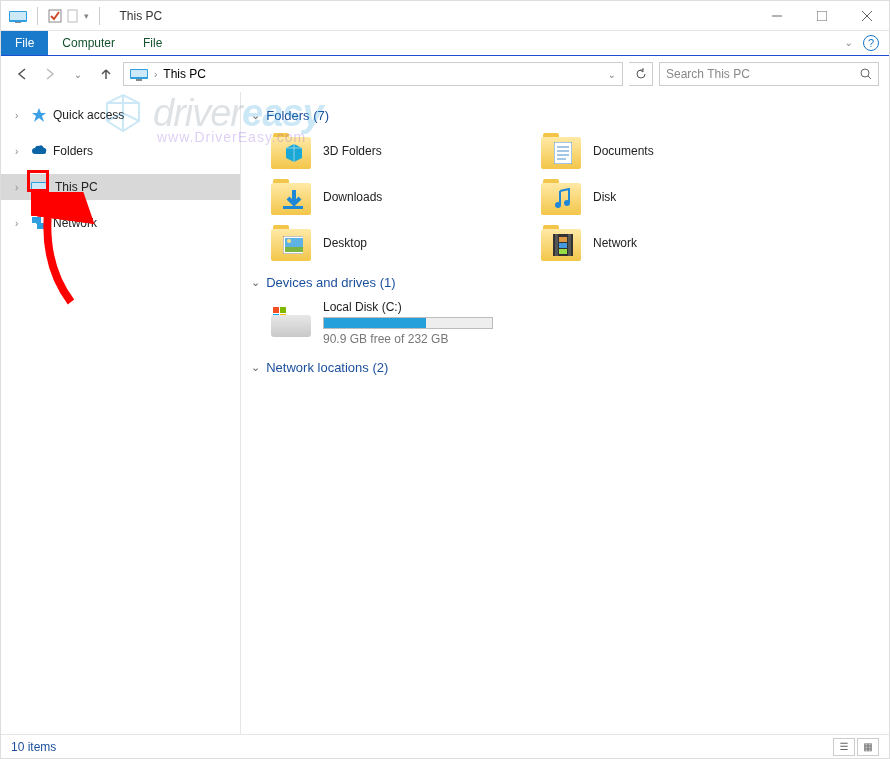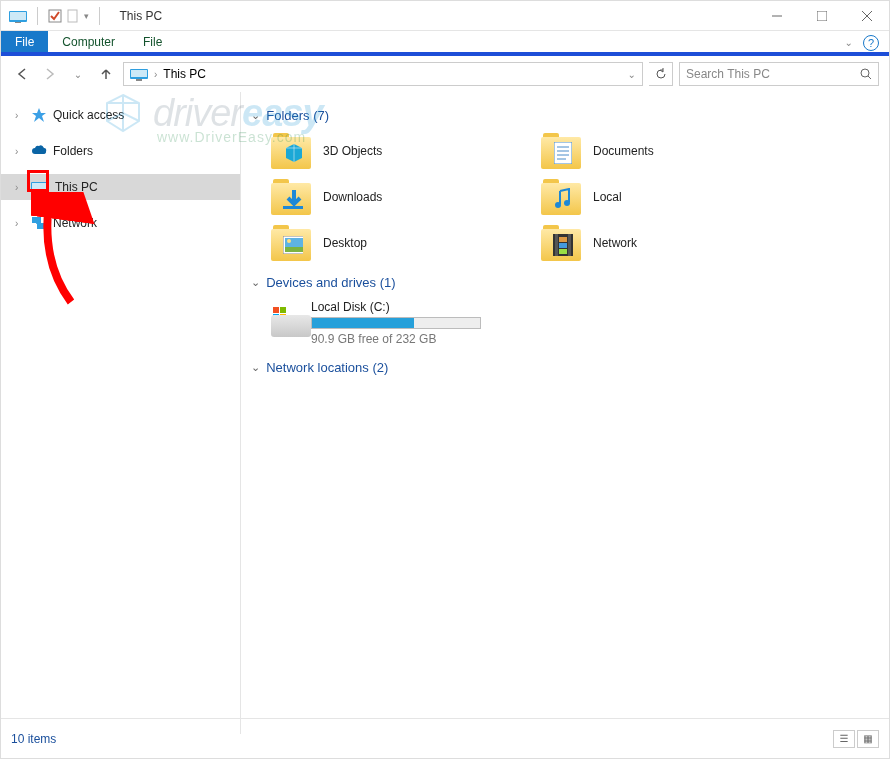--- a/index.html
+++ b/index.html
@@ -10,35 +10,35 @@
 .titlebar-left { display: flex; align-items: center; gap: 6px; padding-left: 8px; }
 .sysicon { width: 18px; height: 14px; }
 .qat { display: flex; gap: 4px; align-items: center; }
 .qat-divider { width: 1px; height: 18px; background: #ccc; margin: 0 4px; }
 .title-text { font-size: 12px; color: #333; margin-left: 10px; }
 .titlebar-spacer { flex: 1; }
 .win-controls { display: flex; }
 .win-btn { width: 45px; height: 30px; display: flex; align-items: center; justify-content: center; color: #666; }
 
 
-.ribbon { height: 25px; display: flex; align-items: stretch; border-bottom: 4px solid #1d4ed8; position: relative; }
+.ribbon { height: 25px; display: flex; align-items: stretch; border-bottom: 1px solid #1d4ed8; position: relative; }
 .ribbon-tab { padding: 0 14px; font-size: 12px; color: #14532d; display: flex; align-items: center; }
 .ribbon-tab.file { background: #1979ca; color: #fff; }
 .ribbon-help { position: absolute; right: 10px; top: 4px; width: 16px; height: 16px; border: 1px solid #1979ca; border-radius: 50%; color: #1979ca; font-size: 11px; display: flex; align-items: center; justify-content: center; }
 .ribbon-chevron { position: absolute; right: 36px; top: 6px; color: #888; font-size: 10px; }
 
 
 .addressbar { height: 36px; display: flex; align-items: center; padding: 0 10px; gap: 6px; }
 .nav-btn { width: 22px; height: 22px; display: flex; align-items: center; justify-content: center; color: #555; }
 .nav-btn.disabled { color: #bbb; }
 .path-box { flex: 1; height: 24px; border: 1px solid #ccc; display: flex; align-items: center; padding: 0 6px; gap: 6px; font-size: 12px; }
 .path-box .chevron { color: #888; font-size: 10px; }
 .path-dropdown { color: #888; font-size: 10px; margin-left: auto; }
 .refresh-btn { width: 24px; height: 24px; border: 1px solid #ccc; border-left: none; display: flex; align-items: center; justify-content: center; color: #555; }
-.search-box { width: 200px; height: 24px; border: 1px solid #ccc; display: flex; align-items: center; padding: 6px 6px; color: #888; font-size: 12px; }
+.search-box { width: 220px; height: 24px; border: 1px solid #ccc; display: flex; align-items: center; padding: 6px 6px; color: #888; font-size: 12px; }
 .search-box .sicon { margin-left: auto; color: #666; }
 
 
 .main { display: flex; height: calc(100% - 30px - 25px - 36px - 24px); }
 
 
 .navtree { width: 240px; border-right: 1px solid #e5e5e5; padding-top: 10px; font-size: 12px; position: relative; }
 .tree-item { display: flex; align-items: center; height: 26px; padding-left: 14px; gap: 6px; }
 .tree-item .exp { width: 10px; font-size: 10px; color: #888; }
 .tree-item.selected { background: #d8d8d8; }
@@ -52,40 +52,40 @@
 .section-hdr { display: flex; align-items: center; gap: 6px; color: #1a4f9c; font-size: 13px; margin: 2px 0 10px 0; }
 .section-hdr .chev { font-size: 11px; color: #666; }
 .folder-grid { display: flex; flex-wrap: wrap; gap: 10px 20px; margin-left: 20px; margin-bottom: 14px; }
 .folder-item { width: 250px; display: flex; align-items: center; gap: 12px; }
 .folder-icon { width: 40px; height: 36px; position: relative; }
 .folder-back { position: absolute; width: 40px; height: 32px; background: linear-gradient(#ffe9a6,#f3c64a); top: 4px; border-radius: 2px; }
 .folder-tab { position: absolute; width: 16px; height: 8px; background: #f3c64a; top: 0; left: 2px; border-radius: 2px 2px 0 0; }
 .folder-badge { position: absolute; width: 20px; height: 20px; left: 12px; top: 10px; display:flex; align-items:center; justify-content:center; }
 .folder-label { font-size: 12px; color: #222; }
 
-.drive-item { display: flex; align-items: center; margin-left: 20px; margin-bottom: 14px; }
+.drive-item { display: flex; align-items: center; gap: 12px; margin-left: 20px; margin-bottom: 14px; }
 .drive-icon { width: 40px; height: 36px; position: relative; }
 .drive-body { background: linear-gradient(#e8e8e8,#c8c8c8); width: 40px; height: 22px; position: absolute; top: 10px; border-radius: 3px; }
 .drive-win { position: absolute; left: 2px; top: 2px; }
 .drive-info { display: flex; flex-direction: column; gap: 3px; }
 .drive-name { font-size: 12px; color: #222; }
 .drive-bar { width: 170px; height: 12px; border: 1px solid #bcbcbc; background: #eee; position: relative; }
 .drive-fill { height: 100%; background: #26a0da; }
 .drive-free { font-size: 12px; color: #777; }
 
 
-.statusbar { position: absolute; bottom: 0; left: 0; right: 0; height: 40px; border-top: 1px solid #e5e5e5; display: flex; align-items: center; padding: 0 10px; font-size: 12px; color: #1a4f9c; }
+.statusbar { position: absolute; bottom: 0; left: 0; right: 0; height: 24px; border-top: 1px solid #e5e5e5; display: flex; align-items: center; padding: 0 10px; font-size: 12px; color: #1a4f9c; }
 .statusbar .viewbtns { margin-left: auto; display: flex; gap: 2px; }
 .viewbtn { width: 22px; height: 18px; border: 1px solid #ccc; display:flex;align-items:center;justify-content:center; color:#666; font-size:10px; }
 
 
 .watermark { position: absolute; left: 100px; top: 90px; opacity: 0.22; pointer-events: none; z-index: 3; }
 .watermark .wm-text { font-size: 38px; font-style: italic; color: #6c7d8c; font-weight: 300; letter-spacing: -1px; }
 .watermark .wm-easy { color: #1a97d5; font-weight: 600; }
-.watermark .wm-sub { font-size: 14px; color: #15803d; letter-spacing: 1px; margin-left: 56px; margin-top: -6px; }
+.watermark .wm-sub { font-size: 14px; color: #6d28d9; letter-spacing: 1px; margin-left: 56px; margin-top: -6px; }
 
 svg { display: block; }
 </style>
 </head>
 <body>
 
 <div class="titlebar">
   <div class="titlebar-left">
     <span>
       <svg class="sysicon" viewBox="0 0 18 14">
@@ -259,21 +259,21 @@
             <div class="folder-back"></div>
             <div class="folder-badge">
               <svg width="22" height="22">
                 <g fill="#1ba8d6">
                   <path d="M11 2 L19 6 L19 16 L11 20 L3 16 L3 6 Z"></path>
                 </g>
                 <path d="M11 2 L11 20 M3 6 L19 6" stroke="#fff" stroke-width="0.5" fill="none"></path>
               </svg>
             </div>
           </div>
-        <span class="folder-label">3D Objects</span>
+        <span class="folder-label">3D Folders</span>
       </div>
       <div class="folder-item">
         <div class="folder-icon">
             <div class="folder-tab"></div>
             <div class="folder-back"></div>
             <div class="folder-badge">
               <svg width="18" height="22">
                 <rect width="18" height="22" fill="#fff" stroke="#4a8cc9"></rect>
                 <line x1="3" y1="5" x2="15" y2="5" stroke="#4a8cc9"></line>
                 <line x1="3" y1="9" x2="15" y2="9" stroke="#4a8cc9"></line>
@@ -302,21 +302,21 @@
             <div class="folder-tab"></div>
             <div class="folder-back"></div>
             <div class="folder-badge">
               <svg width="20" height="22">
                 <path d="M7 3 L7 16 M7 3 L16 1 L16 14" stroke="#1e88d6" stroke-width="2" fill="none"></path>
                 <circle cx="5" cy="17" r="3" fill="#1e88d6"></circle>
                 <circle cx="14" cy="15" r="3" fill="#1e88d6"></circle>
               </svg>
             </div>
           </div>
-        <span class="folder-label">Local</span>
+        <span class="folder-label">Disk</span>
       </div>
       <div class="folder-item">
         <div class="folder-icon">
             <div class="folder-tab"></div>
             <div class="folder-back"></div>
             <div class="folder-badge">
               <svg width="22" height="18">
                 <rect width="22" height="18" fill="#fff" stroke="#888"></rect>
                 <rect x="2" y="2" width="18" height="9" fill="#5eb3e4"></rect>
                 <rect x="2" y="11" width="18" height="5" fill="#7cb342"></rect>

